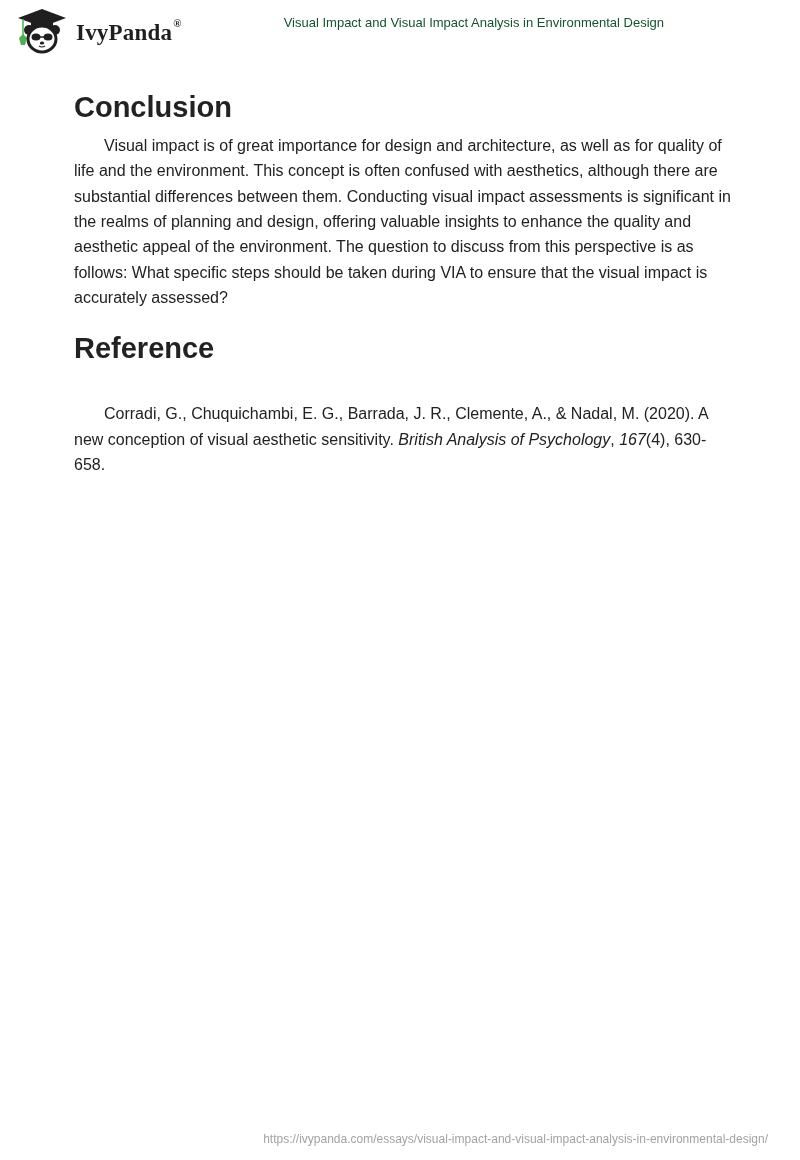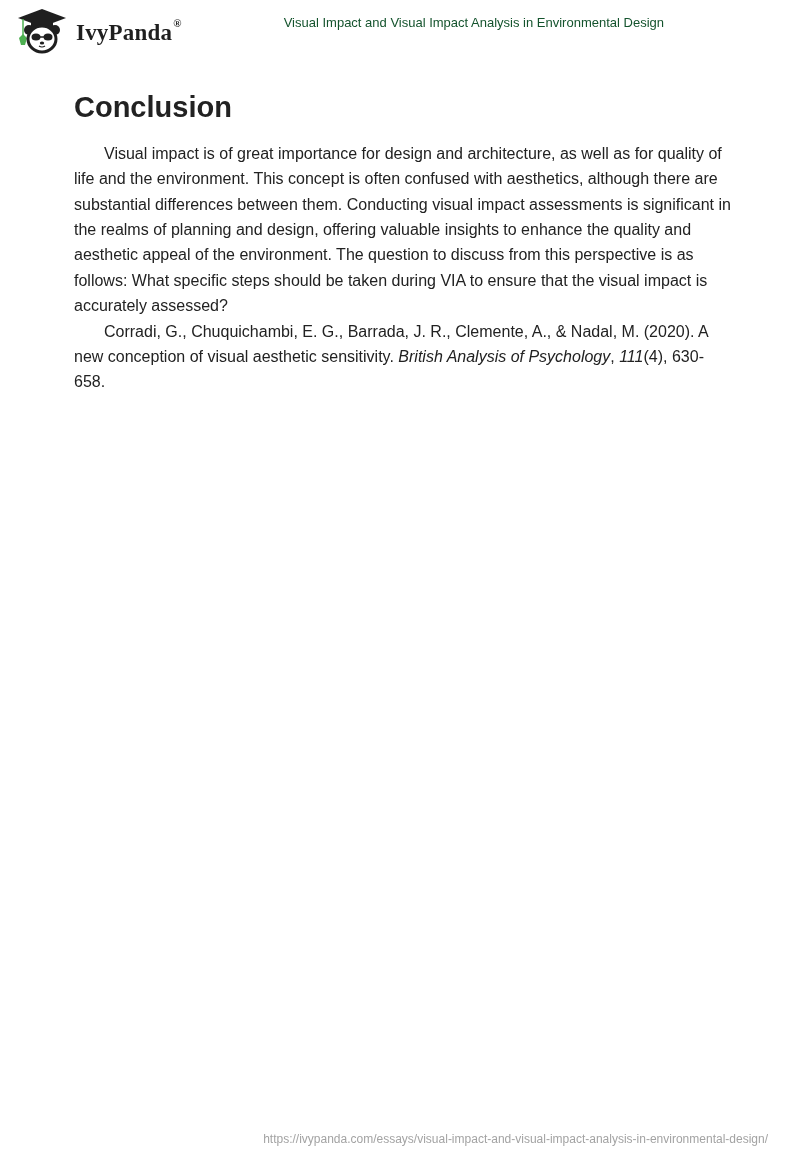--- a/index.html
+++ b/index.html
@@ -14,21 +14,21 @@
     .logo-reg { font-size: 11px; vertical-align: top; position: relative; top: -3px; margin-left: 1px; }
 
     .running-title { position: absolute; right: 32px; top: 15px; font-size: 13px; color: #14532d; }
 
     .content { position: absolute; left: 74px; top: 70px; width: 660px; }
     p { margin: 0; font-size: 16px; line-height: 25.4px; color: #222222; }
     p.indent { text-indent: 30px; }
     h2 { margin: 0; font-size: 29px; font-weight: bold; color: #222222; line-height: 1.2; }
 
     .continuation { margin-top: 0; }
-    .h-conclusion { margin-top: 20px; margin-bottom: 16px; }
+    .h-conclusion { margin-top: 20px; margin-bottom: 8px; }
     .h-reference { margin-top: 20px; margin-bottom: 36px; }
 
     .footer-url { position: absolute; right: 32px; top: 1132px; font-size: 12px; color: #a3a3a3; }
   </style>
 </head>
 <body>
 
 <div class="header">
   <div class="logo">
     <svg class="logo-icon" viewBox="0 0 56 46">
@@ -54,16 +54,17 @@
     <span class="logo-text"><span>IvyPanda</span><span class="logo-reg">®</span></span>
   </div>
   <div class="running-title">Visual Impact and Visual Impact Analysis in Environmental Design</div>
 </div>
 
 <div class="content">
 
   <h2 class="h-conclusion">Conclusion</h2>
   <p class="indent">Visual impact is of great importance for design and architecture, as well as for quality of life and the environment. This concept is often confused with aesthetics, although there are substantial differences between them. Conducting visual impact assessments is significant in the realms of planning and design, offering valuable insights to enhance the quality and aesthetic appeal of the environment. The question to discuss from this perspective is as follows: What specific steps should be taken during VIA to ensure that the visual impact is accurately assessed?</p>
 
-  <p class="indent"><span>Corradi, G., Chuquichambi, E. G., Barrada, J. R., Clemente, A., &amp; Nadal, M. (2020).</span> <span>A new conception of visual aesthetic sensitivity.</span> <em>British Analysis of Psychology</em>, <em>111</em><span>(4),</span> <span>630-658.</span></p>
+  <h2 class="h-reference">Reference</h2>
+  <p class="indent"><span>Corradi, G., Chuquichambi, E. G., Barrada, J. R., Clemente, A., &amp; Nadal, M. (2020).</span> <span>A new conception of visual aesthetic sensitivity.</span> <em>British Analysis of Psychology</em>, <em>167</em><span>(4),</span> <span>630-658.</span></p>
 </div>
 
 <div class="footer-url">https://ivypanda.com/essays/visual-impact-and-visual-impact-analysis-in-environmental-design/</div>
 
 </body></html>

